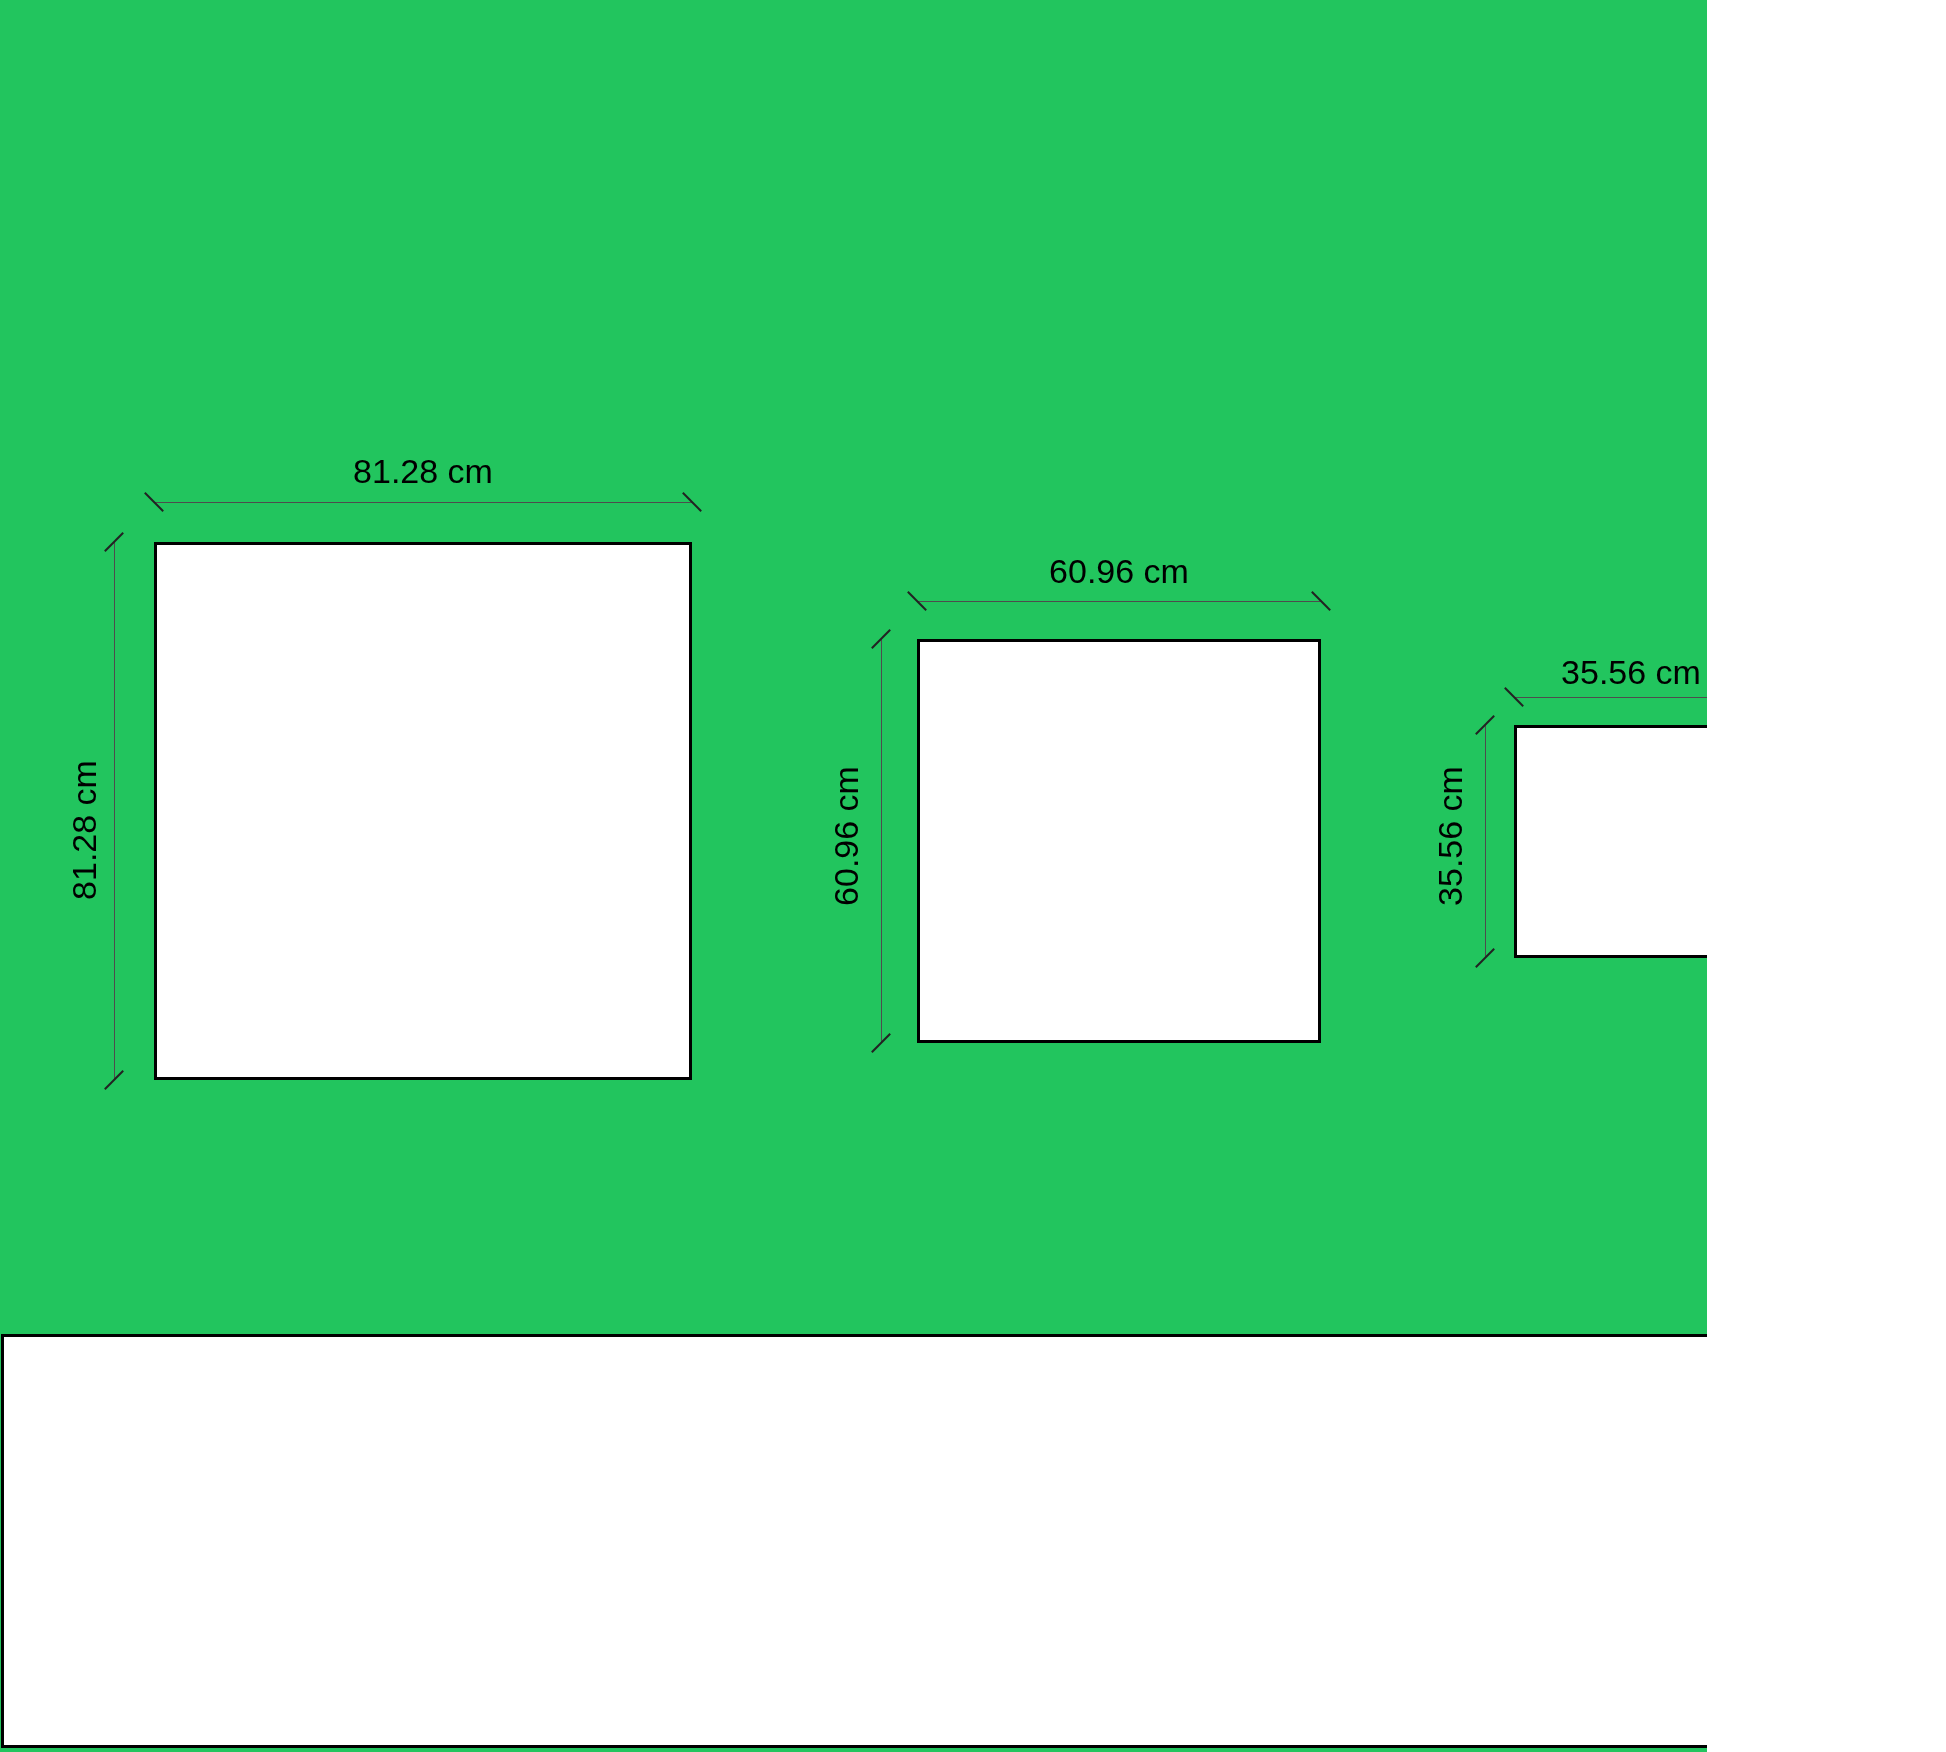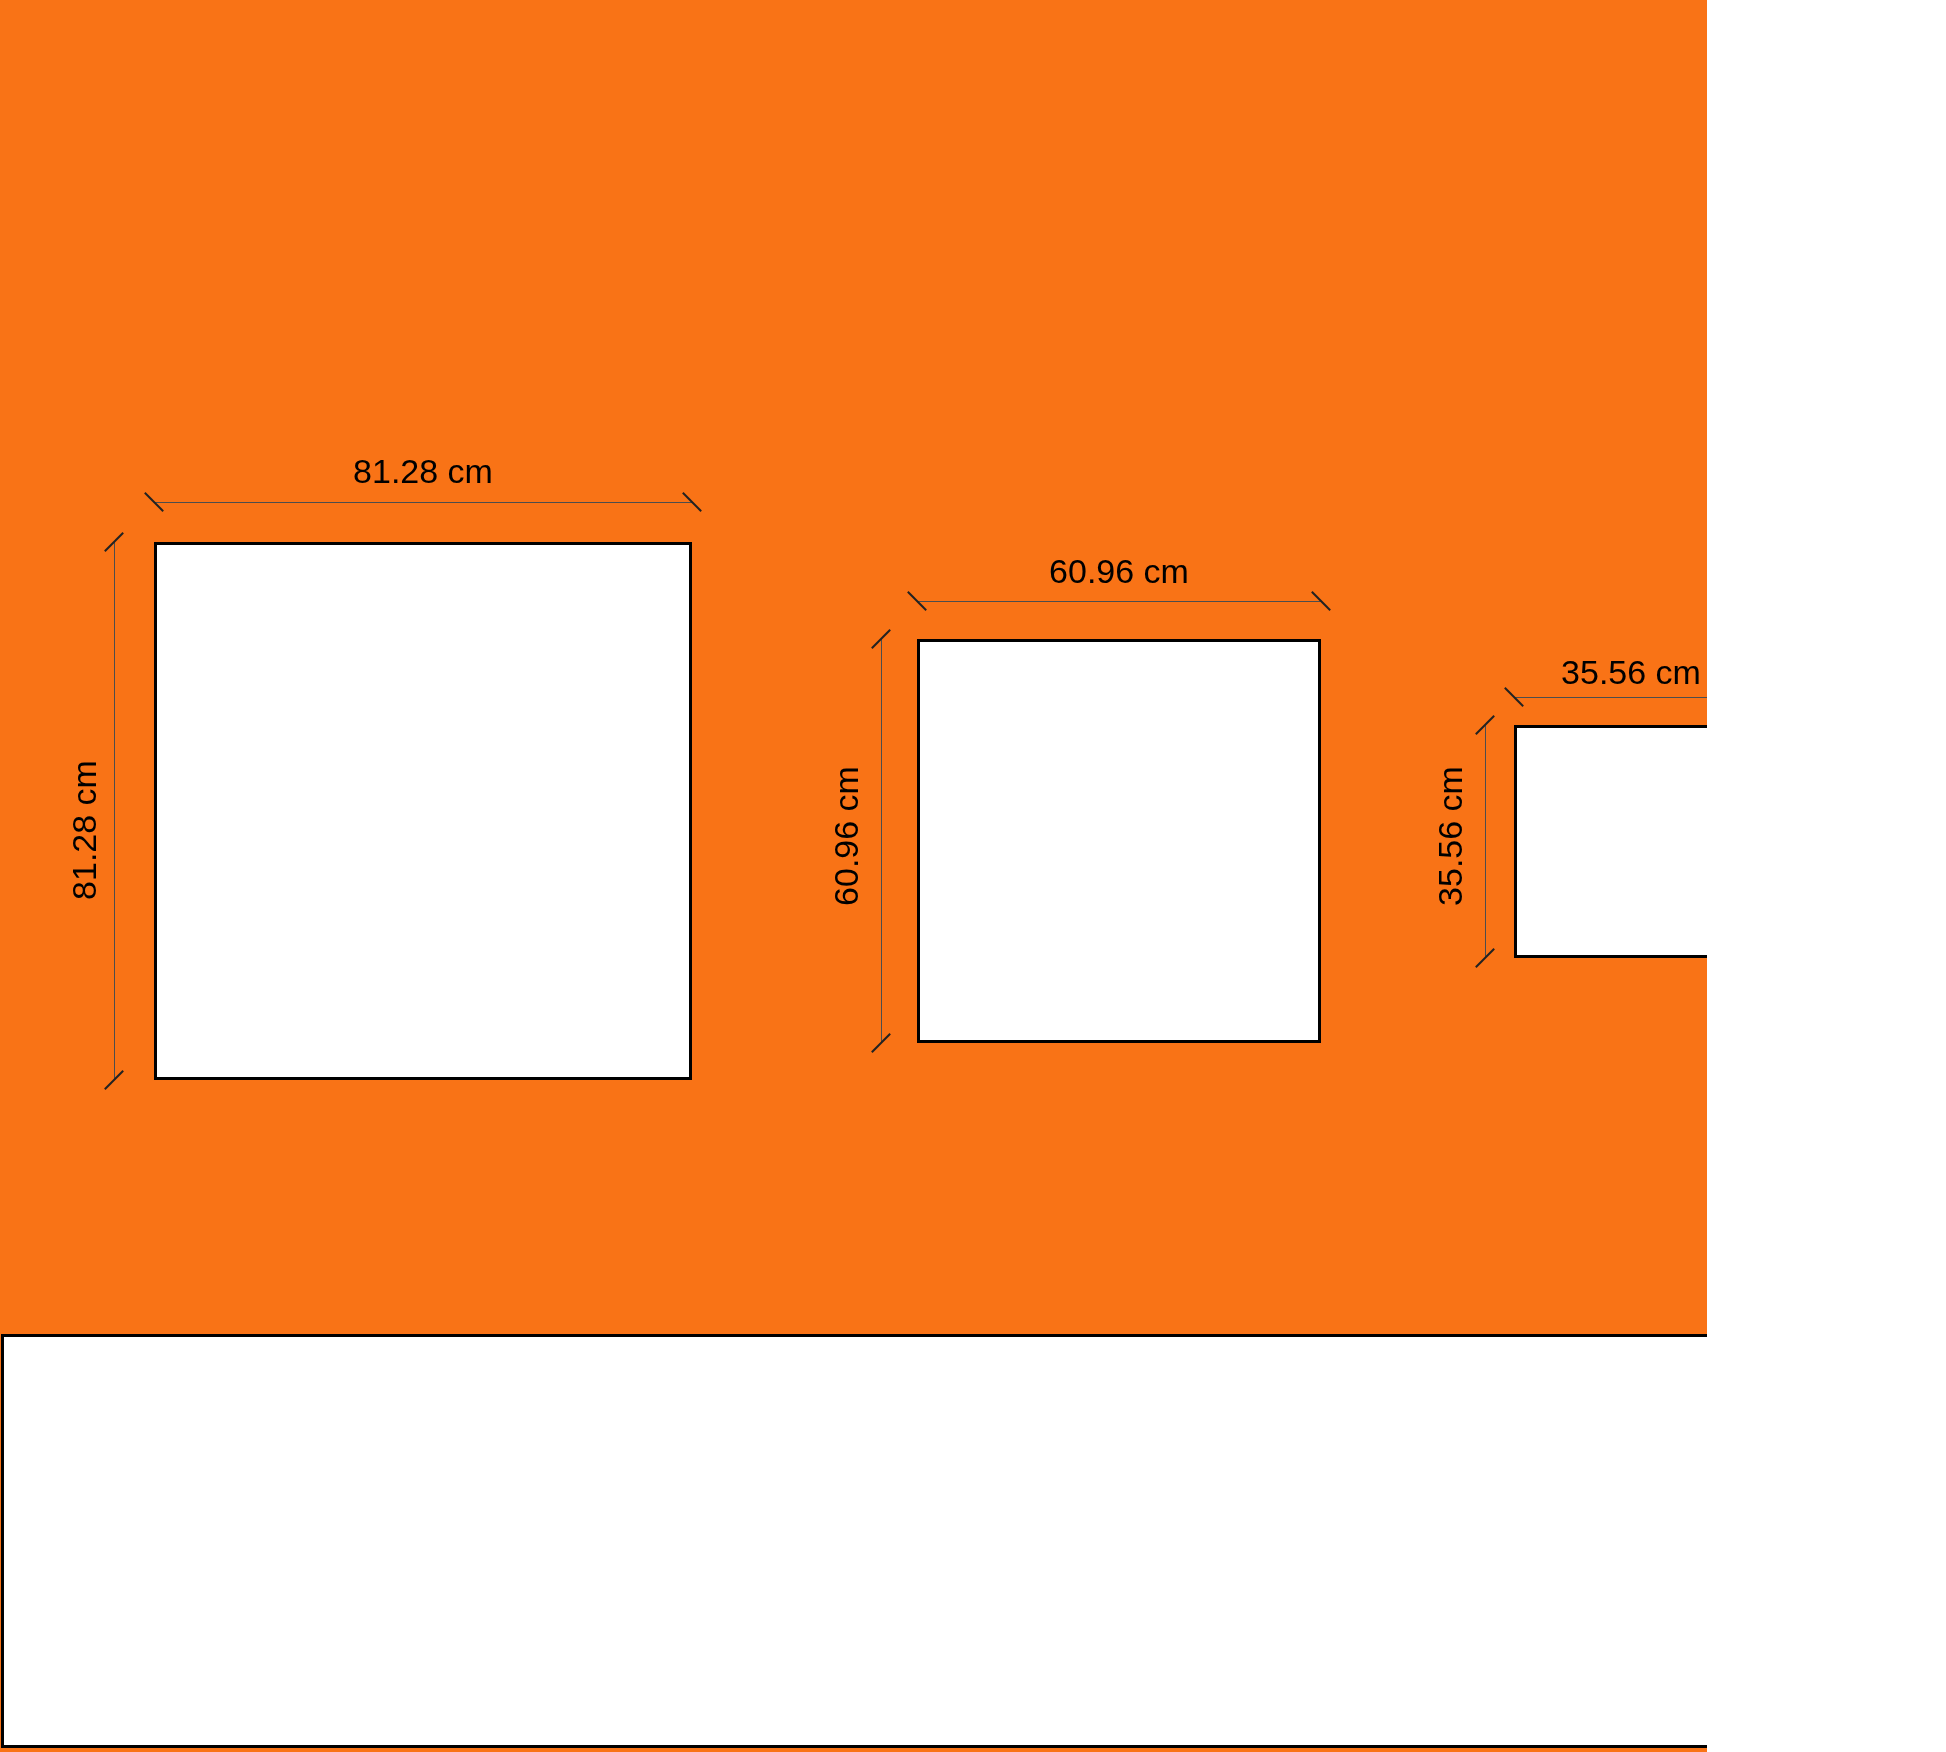--- a/index.html
+++ b/index.html
@@ -5,21 +5,21 @@
   html, body {
     margin: 0;
     padding: 0;
     background: #ffffff;
     font-family: "Liberation Sans", sans-serif;
   }
   .canvas {
     position: relative;
     width: 1707px;
     height: 1752px;
-    background: #f97316;
+    background: #22c55e;
     overflow: hidden;
   }
   .square {
     position: absolute;
     box-sizing: border-box;
     border: 3px solid #000000;
     background: #ffffff;
   }
   .square-1 { left: 154px; top: 542px;  width: 538px; height: 538px; }
   .square-2 { left: 917px; top: 639px;  width: 404px; height: 404px; }

